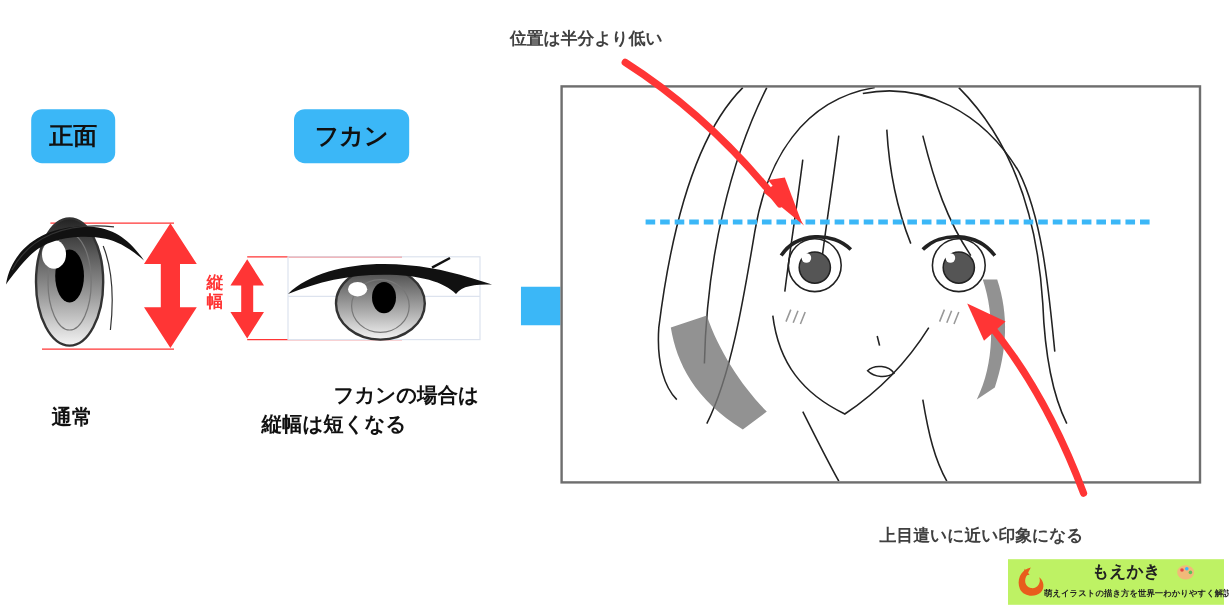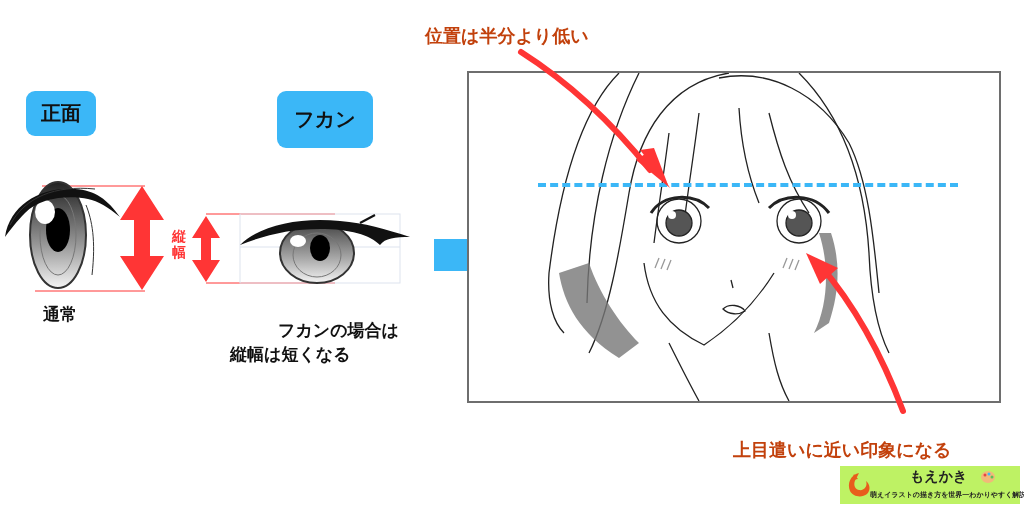--- a/index.html
+++ b/index.html
@@ -1,33 +1,33 @@
 <!DOCTYPE html>
 <html><head>
 <meta charset="utf-8">
 <style>
   html,body{margin:0;padding:0;background:#fff;}
   body{width:1024px;height:509px;position:relative;overflow:hidden;font-family:"DejaVu Sans",sans-serif;}
   .abs{position:absolute;}
   .badge{background:#3bb7f7;color:#111;font-weight:bold;font-size:20px;border-radius:9px;display:flex;align-items:center;justify-content:center;}
   .label{color:#111;font-weight:bold;font-size:17px;line-height:25px;}
-  .red-text{color:#c2410c;font-weight:bold;font-size:18px;white-space:nowrap;}
+  .red-text{color:#404040;font-weight:bold;font-size:14px;white-space:nowrap;}
   .vert{color:#ff3535;font-weight:bold;font-size:14px;line-height:16px;width:16px;text-align:right;}
   .frame{border:2px solid #6e6e6e;background:#fff;box-sizing:border-box;}
   .logo-box{background:#bef264;}
   .logo-title{font-weight:bold;font-size:14px;color:#222;}
   .logo-sub{font-weight:bold;font-size:7px;color:#222;white-space:nowrap;}
 </style>
 </head>
 <body>
 
 <div class="abs badge" style="left:26px;top:91px;width:70px;height:45px;">
   <span>正面</span>
 </div>
-<div class="abs badge" style="left:245px;top:91px;width:96px;height:57px;margin-left:32px;">
+<div class="abs badge" style="left:245px;top:91px;width:96px;height:45px;">
   <span>フカン</span>
 </div>
 
 <svg class="abs" style="left:0;top:175px;" width="170" height="125" viewBox="0 0 170 125">
   <defs>
     <linearGradient id="irisA" x1="0" y1="0" x2="0" y2="1">
       <stop offset="0" stop-color="#222"></stop>
         <stop offset="0.6" stop-color="#999"></stop>
         <stop offset="1" stop-color="#f4f4f4"></stop>
     </linearGradient>
@@ -66,23 +66,23 @@
   <rect x="40" y="9" width="160" height="69" fill="none" stroke="#dde3ee" stroke-width="1"></rect>
   <line x1="40" y1="42" x2="200" y2="42" stroke="#dde3ee" stroke-width="1"></line>
   <ellipse cx="117" cy="48" rx="37" ry="30" fill="url(#irisB)" stroke="#333" stroke-width="2"></ellipse>
   <ellipse cx="117" cy="50" rx="24" ry="22" fill="none" stroke="#777" stroke-width="1"></ellipse>
   <ellipse cx="120" cy="43" rx="10" ry="13" fill="#000"></ellipse>
   <ellipse cx="98" cy="36" rx="8" ry="6" fill="#fff"></ellipse>
   <path d="M40 40 C60 20 100 12 140 16 C165 18 185 24 210 32 C195 32 185 33 180 40 C170 30 150 24 120 24 C90 24 65 30 40 40Z" fill="#111"></path>
   <path d="M160 18 L175 10" stroke="#111" stroke-width="2"></path>
 </svg>
 
-<div class="abs label" style="left:43px;top:302px;text-align:right;">通常</div>
+<div class="abs label" style="left:43px;top:336px;text-align:right;">通常</div>
 <div class="abs label" style="left:230px;top:318px;margin-left:48px;">フカンの場合は</div>
-<div class="abs label" style="left:230px;top:342px;">縦幅は短くなる</div>
+<div class="abs label" style="left:218px;top:342px;">縦幅は短くなる</div>
 
 <svg class="abs" style="left:434px;top:215px;" width="98" height="82" viewBox="0 0 98 82">
   <polygon points="0,24 48,24 48,0 96,40 48,80 48,56 0,56" fill="#3bb7f7"></polygon>
 </svg>
 
 <div class="abs frame" style="left:467px;top:71px;width:534px;height:332px;">
   <svg width="530" height="328" viewBox="0 0 530 328" style="display:block;">
     <g fill="none" stroke="#222" stroke-width="1.3">
 
       <path d="M150 0 C110 40 90 120 80 200 C78 230 85 250 95 260"></path>

